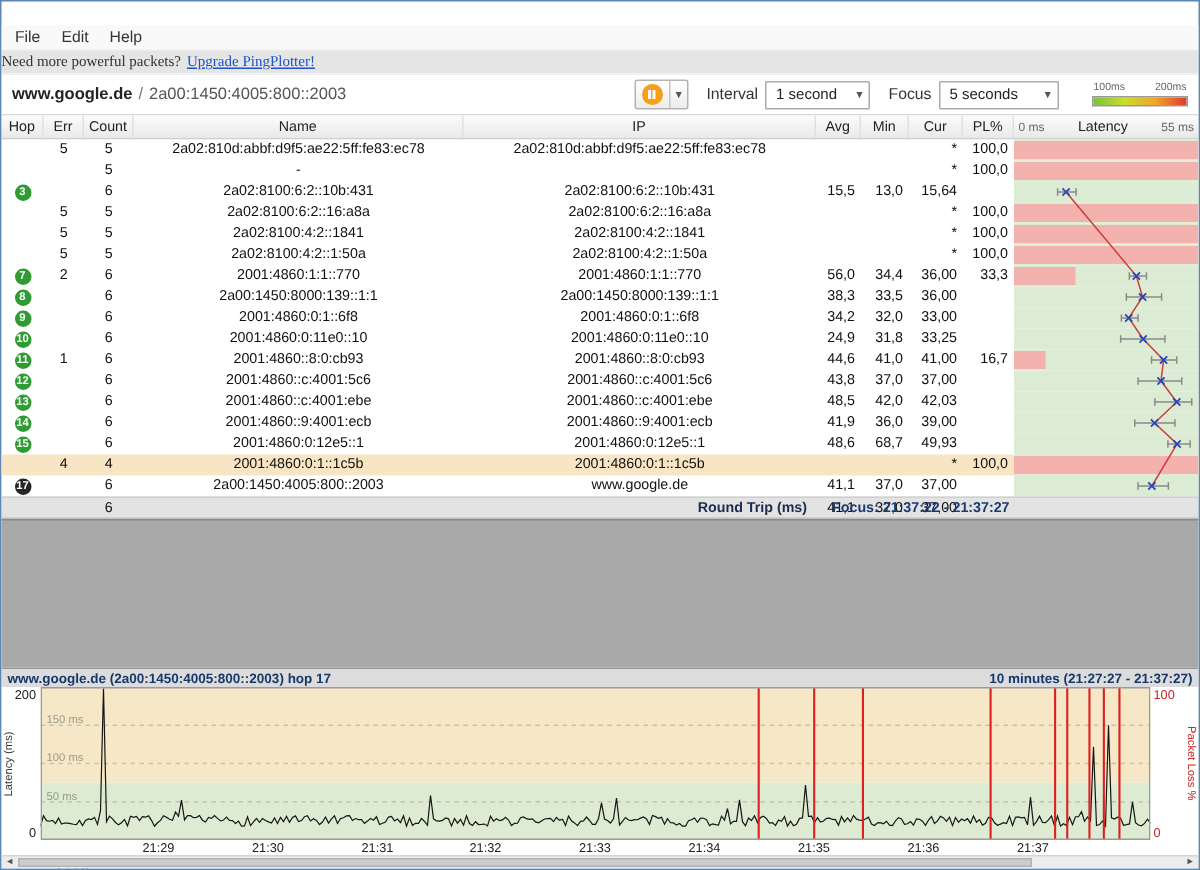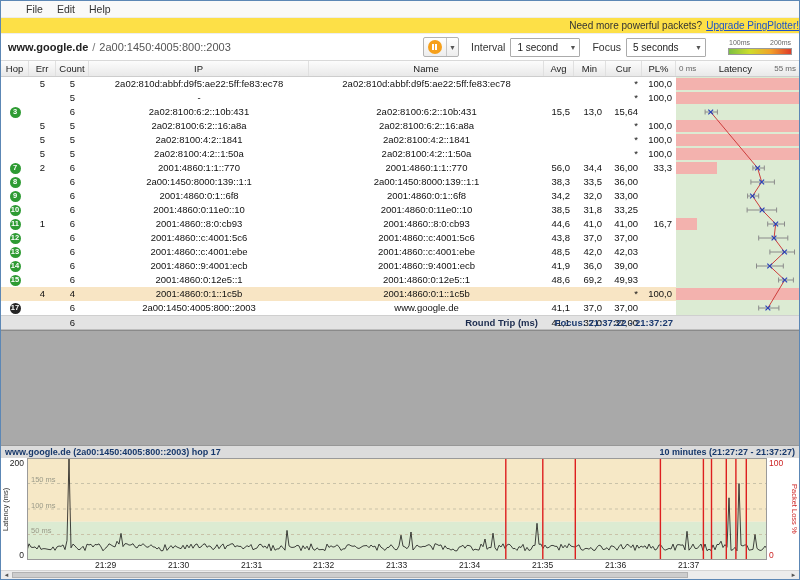--- a/index.html
+++ b/index.html
@@ -9,25 +9,25 @@
 
   
   .titlebar{flex:none;height:22px;display:flex;align-items:center;background:#f9f9f9;padding-left:7px;}
   .app-icon{width:11px;height:11px;border-radius:2px;background:#2d7dd2;margin-right:6px;position:relative;flex:none;}
   .app-icon:after{content:"";position:absolute;left:2px;top:3px;width:7px;height:4px;border-bottom:2px solid #fff;}
   .title-text{font-size:10.5px;color:#444;flex:1;}
   .win-controls{display:flex;height:100%;}
   .win-btn{width:29px;height:100%;display:flex;align-items:center;justify-content:center;font-size:9px;color:#666;}
 
   
-  .menubar{flex:none;height:17px;background:#f9f9f9;border-bottom:1px solid #ececec;display:flex;align-items:center;padding-left:18px;}
+  .menubar{flex:none;height:17px;background:#f9f9f9;border-bottom:1px solid #ececec;display:flex;align-items:center;padding-left:2px;margin-top:16px;}
   .menu-item{font-size:10.5px;color:#333;padding:0 7px;}
 
   
-  .upgradebar{flex:none;height:15px;background:#fde047;font-size:10px;text-align:right;line-height:15px;color:#333;}
+  .upgradebar{flex:none;height:15px;background:#e5e5e5;font-size:10px;text-align:left;line-height:15px;color:#333;font-family:Liberation Serif, serif;}
   .upgrade-link{color:#1d52c9;text-decoration:underline;margin-left:4px;}
 
   
   .targetbar{flex:none;height:28px;background:#fff;border-top:1px solid #eee;border-bottom:1px solid #d9d9d9;
              display:flex;align-items:center;padding:0 7px;font-size:11px;color:#333;}
   .t-host{font-weight:bold;color:#222;}
   .t-sep{margin:0 4px;color:#777;}
   .t-addr{color:#555;}
   .pause-ctl{margin-left:auto;display:flex;align-items:center;height:20px;border:1px solid #b3b3b3;border-radius:2px;
              background:linear-gradient(#ffffff,#ededed);}
@@ -151,22 +151,22 @@
         <span>200ms</span>
       </div>
       <div class="legend-bar"></div>
     </div>
   </div>
 
   <div class="thead">
     <div class="th">Hop</div>
     <div class="th">Err</div>
     <div class="th">Count</div>
+    <div class="th">Name</div>
     <div class="th">IP</div>
-    <div class="th">Name</div>
     <div class="th">Avg</div>
     <div class="th">Min</div>
     <div class="th">Cur</div>
     <div class="th">PL%</div>
     <div class="th th-lat">
       <span class="edge">0 ms</span>
       <span class="mid">Latency</span>
       <span class="edge">55 ms</span>
     </div>
   </div>
@@ -301,21 +301,21 @@
         <div class="cell c-lat"></div>
       </div>
       <div class="trow">
         <div class="cell c-hop">
           <span class="badge">10</span>
         </div>
         <div class="cell c-mid"></div>
         <div class="cell c-mid">6</div>
         <div class="cell c-center">2001:4860:0:11e0::10</div>
         <div class="cell c-center">2001:4860:0:11e0::10</div>
-        <div class="cell c-num">38,5</div>
+        <div class="cell c-num">24,9</div>
         <div class="cell c-num">31,8</div>
         <div class="cell c-num">33,25</div>
         <div class="cell c-num"></div>
         <div class="cell c-lat"></div>
       </div>
       <div class="trow">
         <div class="cell c-hop">
           <span class="badge">11</span>
         </div>
         <div class="cell c-mid">1</div>
@@ -374,21 +374,21 @@
       </div>
       <div class="trow">
         <div class="cell c-hop">
           <span class="badge">15</span>
         </div>
         <div class="cell c-mid"></div>
         <div class="cell c-mid">6</div>
         <div class="cell c-center">2001:4860:0:12e5::1</div>
         <div class="cell c-center">2001:4860:0:12e5::1</div>
         <div class="cell c-num">48,6</div>
-        <div class="cell c-num">69,2</div>
+        <div class="cell c-num">68,7</div>
         <div class="cell c-num">49,93</div>
         <div class="cell c-num"></div>
         <div class="cell c-lat"></div>
       </div>
       <div class="trow sel">
         <div class="cell c-hop"></div>
         <div class="cell c-mid">4</div>
         <div class="cell c-mid">4</div>
         <div class="cell c-center">2001:4860:0:1::1c5b</div>
         <div class="cell c-center">2001:4860:0:1::1c5b</div>

